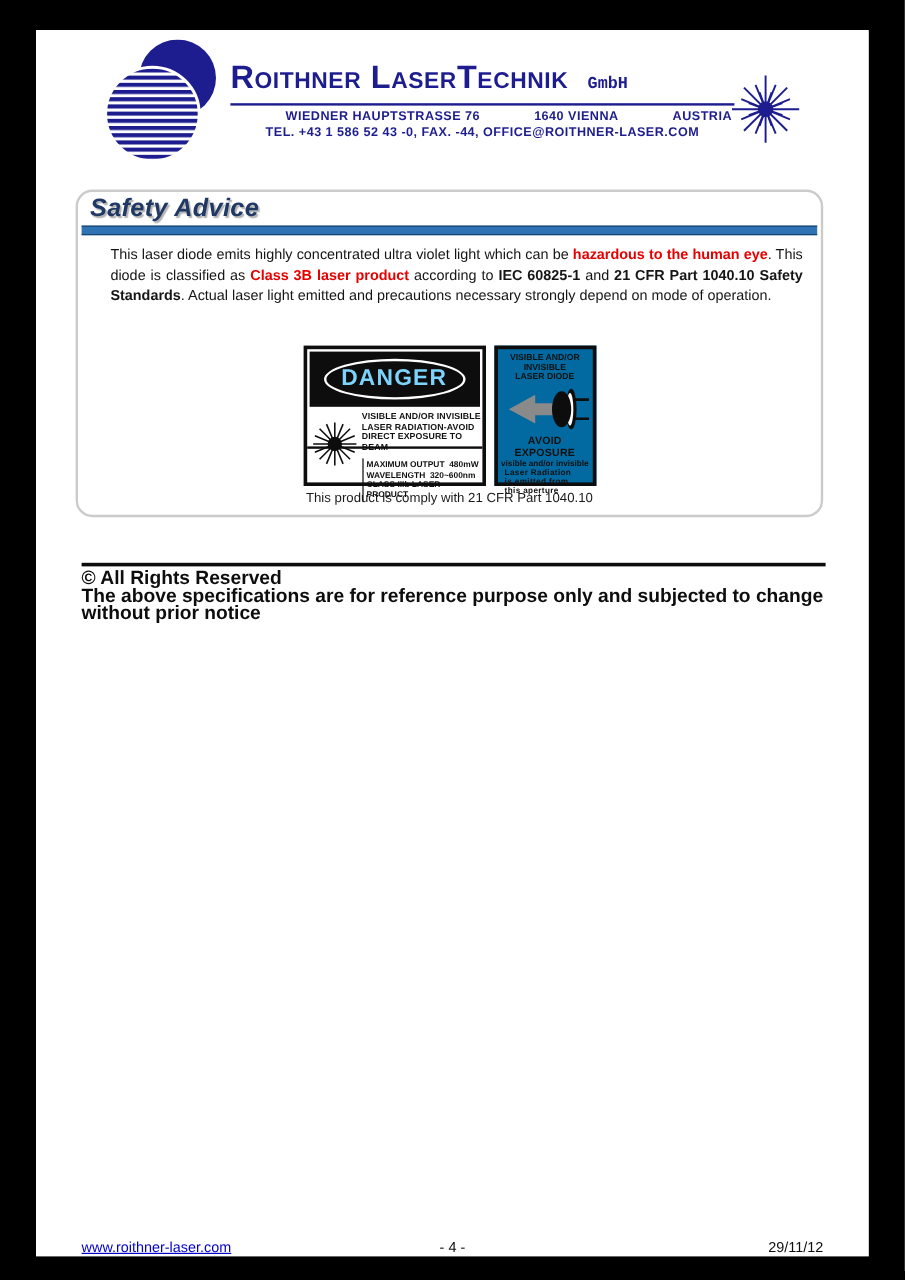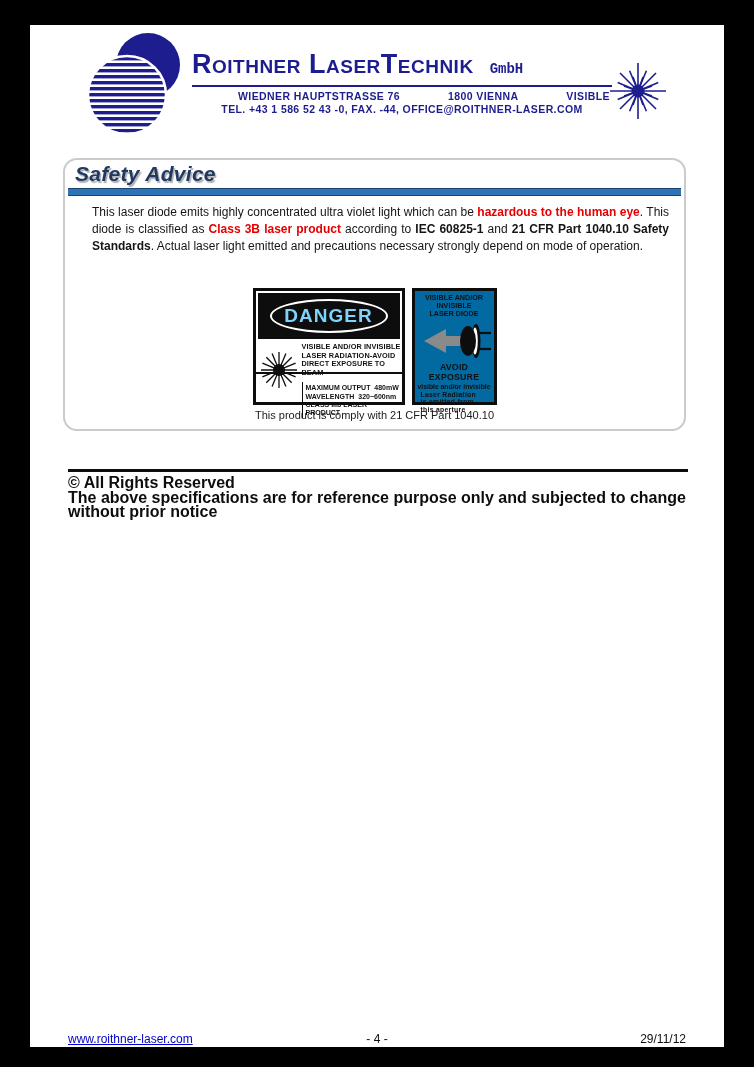--- a/index.html
+++ b/index.html
@@ -87,22 +87,22 @@
       <circle cx="45" cy="62" r="39" fill="url(#lstripes)" stroke="#ffffff" stroke-width="2.5"></circle>
     </svg>
 
     <div class="name-block">
       <div class="company-line">
         <span class="company-name">Roithner LaserTechnik</span><span class="company-suffix">GmbH</span>
       </div>
       <div class="name-underline"></div>
       <div class="address-row">
         <span>WIEDNER HAUPTSTRASSE 76</span>
-        <span>1800 VIENNA</span>
-        <span>VISIBLE</span>
+        <span>1640 VIENNA</span>
+        <span>AUSTRIA</span>
       </div>
       <div class="contact-row">TEL. +43 1 586 52 43 -0, FAX. -44, OFFICE@ROITHNER-LASER.COM</div>
     </div>
 
     <svg class="starburst" width="60" height="60" viewBox="0 0 60 60">
       <line x1="2" y1="30" x2="58" y2="30"></line>
       <line x1="30" y1="2" x2="30" y2="58"></line>
       <line x1="12" y1="12" x2="48" y2="48"></line>
       <line x1="12" y1="48" x2="48" y2="12"></line>
       <line x1="9.7" y1="21.6" x2="50.3" y2="38.4"></line>

